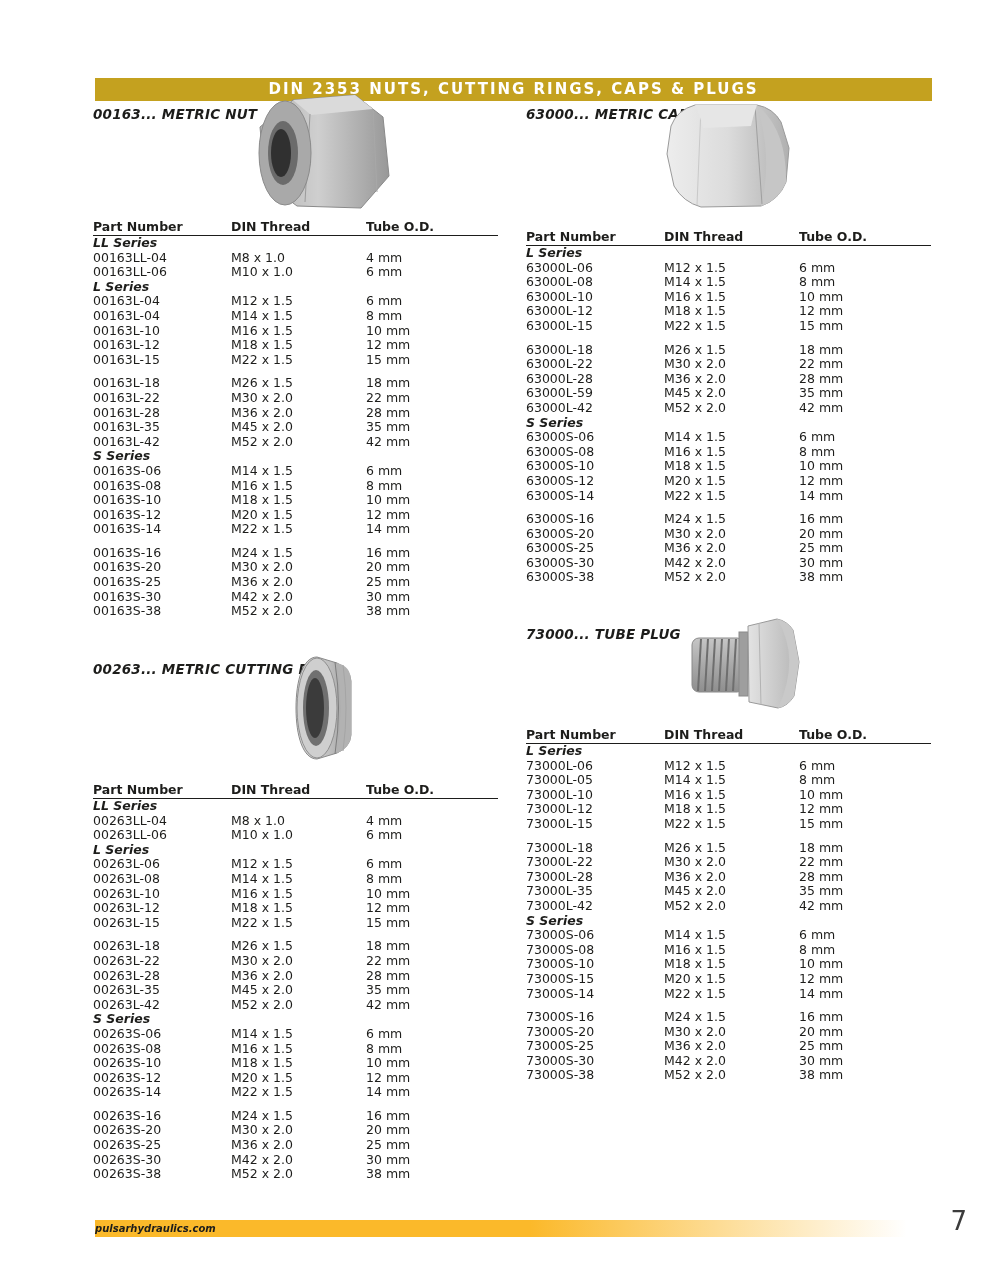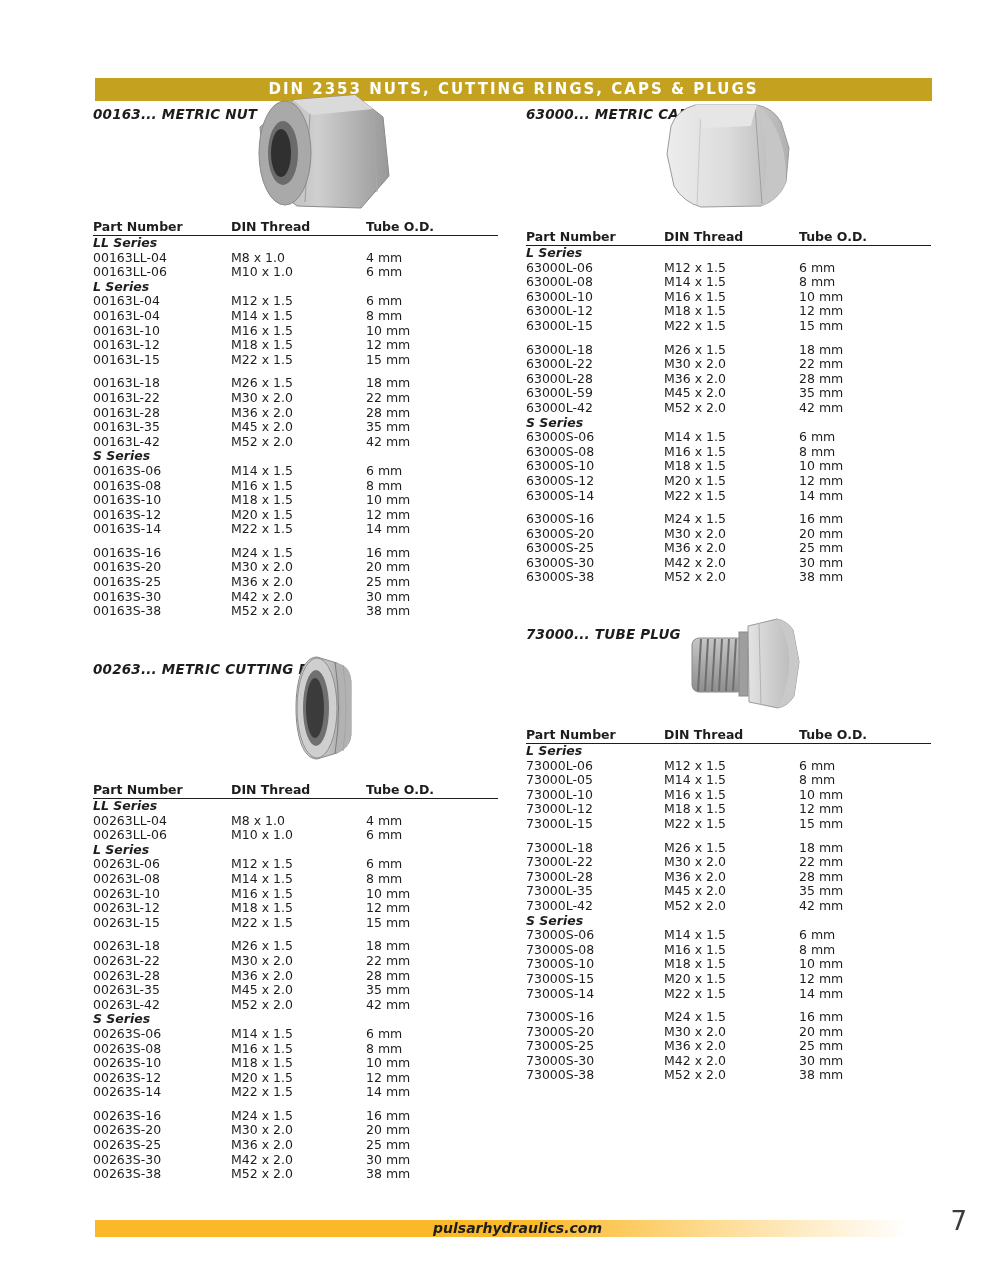--- a/index.html
+++ b/index.html
@@ -18,21 +18,21 @@
   .ptable { position:absolute; left:0; width:405px; }
   .thead { display:flex; font-weight:bold; font-size:12.5px; line-height:13px; padding-bottom:2px; border-bottom:1.5px solid #1d1d1b; }
   .c1 { width:138px; } .c2 { width:135px; } .c3 { flex:1; }
   .trow { display:flex; height:14.6px; line-height:14.6px; font-size:12.5px; white-space:nowrap; }
   .trow.series { font-weight:bold; font-style:italic; }
   .tgap { height:9px; }
   .footer-bar {
     position:absolute; left:95px; top:1220px; width:837px; height:17px;
     background:linear-gradient(to right, #FBB92A 0%, #FBB92A 52%, rgba(251,185,42,0) 97%);
   }
-  .footer-site { font-size:14px; font-weight:bold; font-style:italic; line-height:17px; padding-left:8px; color:#1d1d1b;text-align:center; }
+  .footer-site { font-size:10px; font-weight:bold; font-style:italic; line-height:17px; color:#1d1d1b; }
   .page-num { position:absolute; right:22px; top:1206px; font-size:26px; font-weight:400; color:#3c3c3c; }
 </style>
 </head>
 <body>
 
 <div class="sheet">
 
   <div class="banner">DIN 2353 NUTS, CUTTING RINGS, CAPS &amp; PLUGS</div>
 
   <div class="section" style="left:93px; top:88px; width:405px;">

